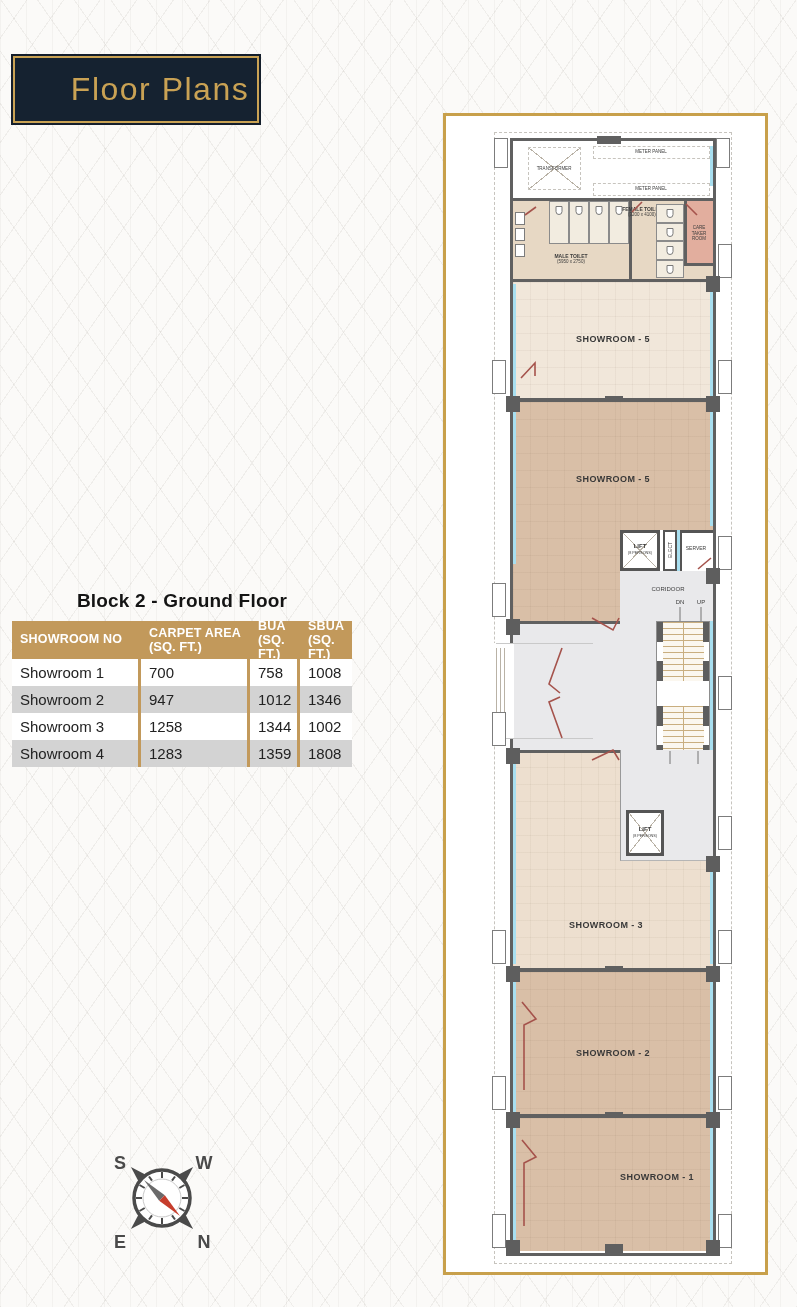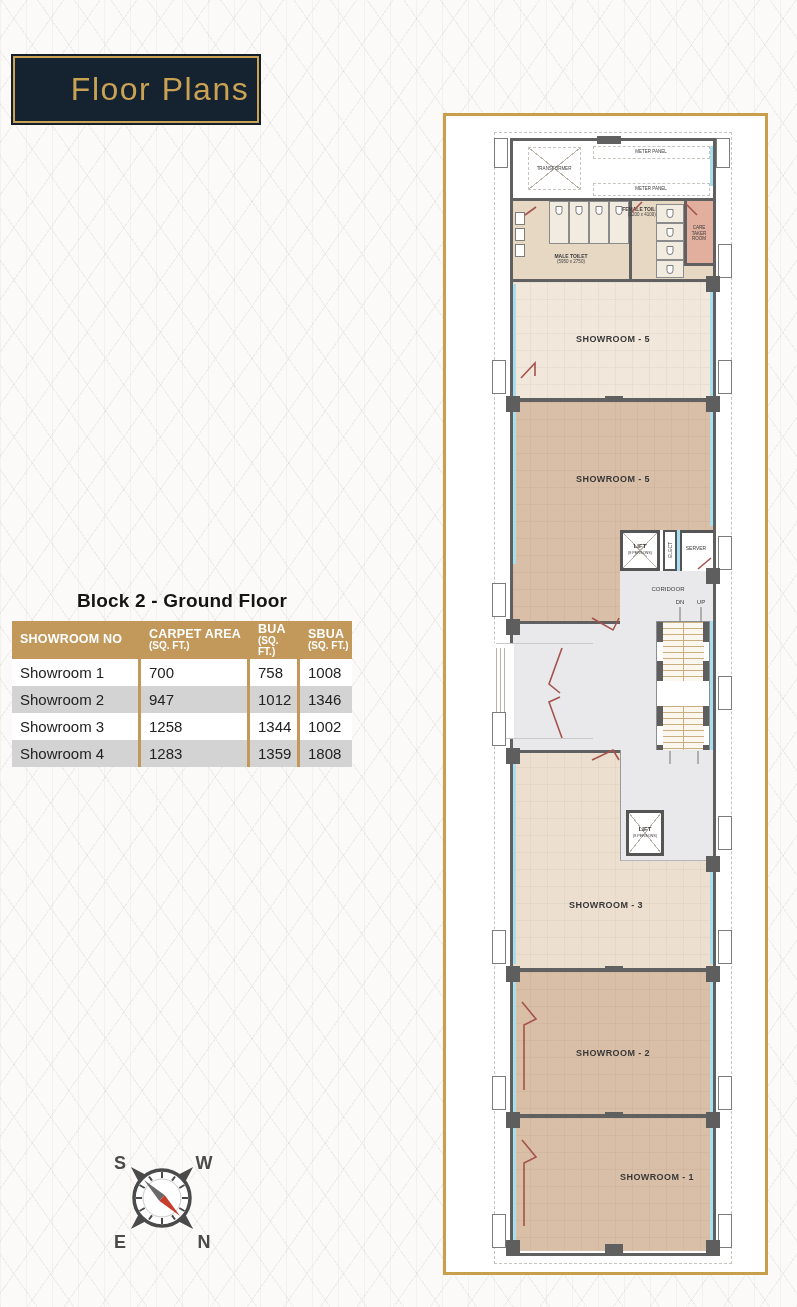--- a/index.html
+++ b/index.html
@@ -29,21 +29,21 @@
   .tblwrap { left:12px; top:590px; width:340px; }
   .tbl-title { text-align:center; font-size:19px; font-weight:bold; color:#141414; margin-bottom:9px; letter-spacing:.2px; }
   .trow { display:flex; width:340px; }
   .hrow { height:38px; }
   .brow { height:27px; }
   .hc {
     background:#C2995B; color:#fff; display:flex; flex-direction:column; justify-content:center;
     padding-left:8px; font-weight:bold; line-height:1.05;
   }
   .hc .h-main { font-size:12.5px; letter-spacing:.2px; }
-  .hc .h-sub  { font-size:10px; font-weight:bold; }
+  .hc .h-sub  { font-size:13px; font-weight:bold; }
   .bc { display:flex; align-items:center; padding-left:8px; font-size:15px; color:#222; background:#fff; }
   .brow.alt .bc { background:#D3D3D3; }
   .cw1 { width:126px; } .cw2 { width:109px; } .cw3 { width:50px; } .cw4 { width:55px; }
   .bc.cw2,.bc.cw3,.bc.cw4,.hc.cw2,.hc.cw3,.hc.cw4 { border-left:3px solid #C2995B; }
 
   
   .plan-frame {
     left:443px; top:113px; width:325px; height:1162px;
     border:3px solid #C8A04B; background:#fff;
   }
@@ -273,21 +273,21 @@
       <div class="abs" style="left:50px; top:622px; width:97px; height:1px; background:#C9C9C9;"></div>
 
       <div class="abs grid-tile" style="left:67px; top:634px; width:200px; height:218px; background-color:#EDDFCF;"></div>
       <div class="abs wall" style="left:67px; top:634px; width:107px; height:3px;"></div>
       <div class="abs" style="left:174px; top:634px; width:93px; height:111px; background:#E9E9EB; border-left:1px solid #999; border-bottom:1px solid #B5B5B5;"></div>
       <div class="abs xbox" style="left:180px; top:694px; width:38px; height:46px; border:3px solid #555; background-color:#fff;"></div>
       <div class="lbl" style="left:199px; top:716px;">
         <div class="sm" style="font-weight:bold">LIFT</div>
         <div style="font-size:3.8px">(8 PERSONS)</div>
       </div>
-      <div class="lbl room-lbl" style="left:160px; top:790px;">SHOWROOM - 3</div>
+      <div class="lbl room-lbl" style="left:160px; top:810px;">SHOWROOM - 3</div>
 
       <div class="abs wall" style="left:67px; top:852px; width:200px; height:4px;"></div>
       <div class="abs wall" style="left:159px; top:850px; width:18px; height:8px;"></div>
       <div class="abs grid-tile" style="left:67px; top:856px; width:200px; height:142px; background-color:#D9BFA7;"></div>
       <div class="lbl room-lbl" style="left:167px; top:938px;">SHOWROOM - 2</div>
 
       <div class="abs wall" style="left:67px; top:998px; width:200px; height:4px;"></div>
       <div class="abs wall" style="left:159px; top:996px; width:18px; height:8px;"></div>
       <div class="abs grid-tile" style="left:67px; top:1002px; width:200px; height:133px; background-color:#D9BFA7;"></div>
       <div class="lbl room-lbl" style="left:167px; top:1062px;margin-left:44px;">SHOWROOM - 1</div>

